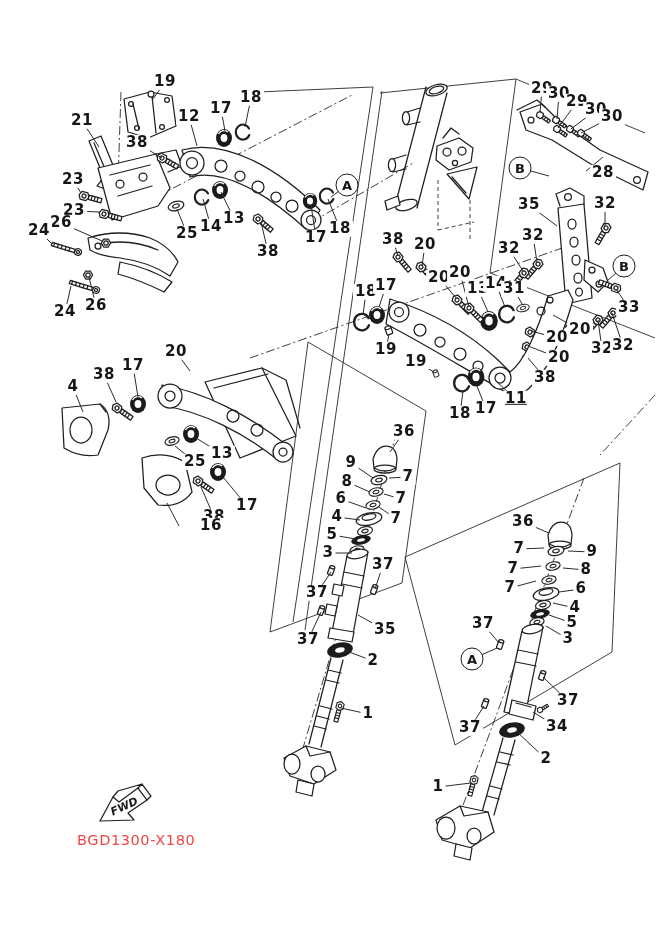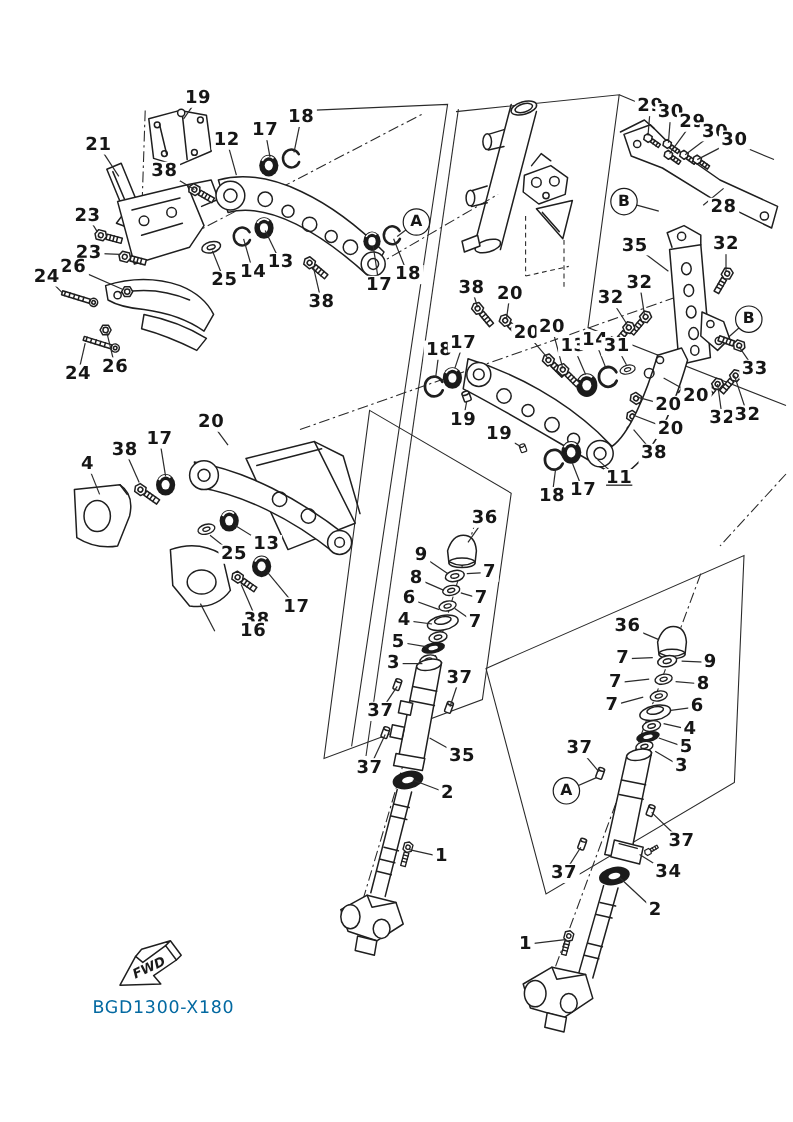--- a/index.html
+++ b/index.html
@@ -9,21 +9,21 @@
   #art-layer{z-index:1;}
   #leader-layer{z-index:2;}
   #label-layer{position:absolute;left:0;top:0;width:100%;height:100%;z-index:3;}
   .callout{position:absolute;transform:translate(-50%,-52%);font-size:15px;font-weight:600;
            color:#161616;background:#ffffff;padding:0 2px;line-height:1.05;letter-spacing:0.5px;
            white-space:nowrap;}
   .refcircle{position:absolute;transform:translate(-50%,-50%);width:21px;height:21px;
              border:1.7px solid #1c1c1c;border-radius:50%;background:#ffffff;color:#161616;
              font-size:13px;font-weight:600;display:flex;align-items:center;justify-content:center;}
   #footer-code{position:absolute;left:77px;top:832px;font-size:14.5px;font-weight:500;
-               color:#0369a1;letter-spacing:0.6px;z-index:3;}
+               color:#ef4444;letter-spacing:0.6px;z-index:3;}
   .ink{stroke:#1f1f1f;fill:none;stroke-width:1.25;stroke-linejoin:round;stroke-linecap:round;}
   .inkf{stroke:#1f1f1f;fill:#ffffff;stroke-width:1.25;stroke-linejoin:round;}
   .thin{stroke:#2a2a2a;fill:none;stroke-width:0.9;}
   .dashdot{stroke:#2a2a2a;fill:none;stroke-width:0.9;stroke-dasharray:9 3 2 3;}
   .dark{fill:#1b1b1b;stroke:none;}
 </style>
 </head>
 <body>
 
 <div id="page">

